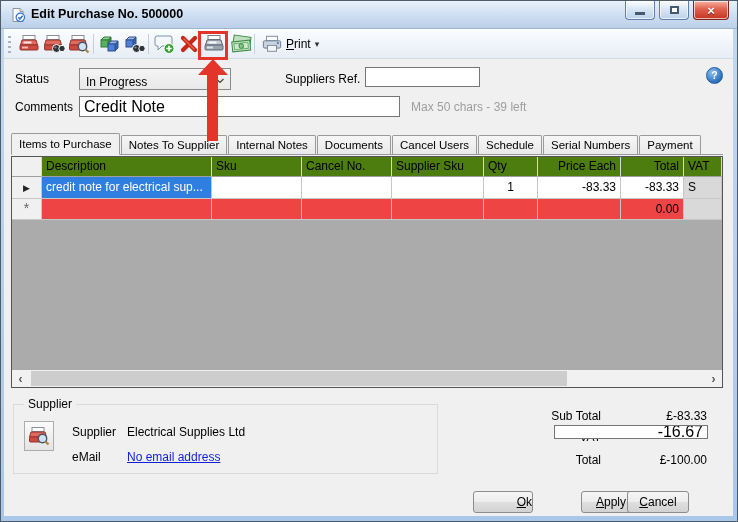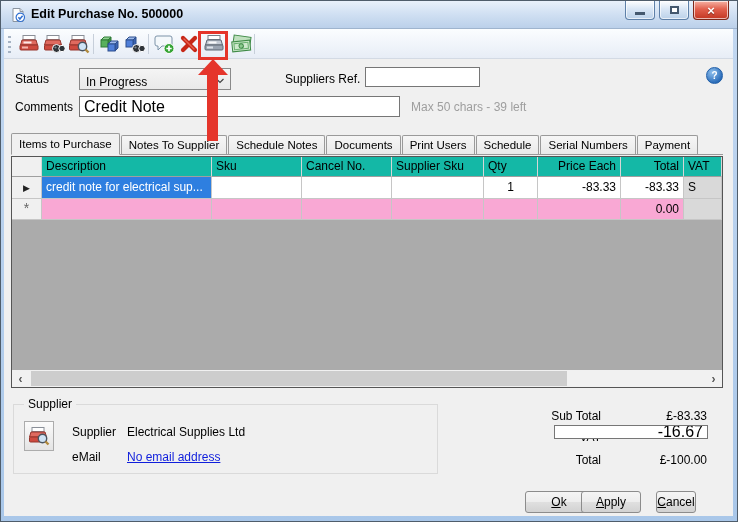--- a/index.html
+++ b/index.html
@@ -72,23 +72,23 @@
   .tab{
     height:19px;padding:0 7px;margin-right:1px;font-size:11.5px;line-height:18px;
     border:1px solid #9A9A9A;border-bottom:none;border-radius:2px 2px 0 0;
     background:linear-gradient(#F6F6F6,#E9E9E9);white-space:nowrap;cursor:default;
   }
   .tab.active{height:22px;line-height:21px;background:#F0F0F0;margin-bottom:-1px;border-bottom:1px solid #F0F0F0;}
   
   .grid{position:absolute;left:10px;top:155px;width:712px;height:232px;border:1px solid #555;background:#ABABAB;display:flex;flex-direction:column;}
   .gridrow{display:grid;grid-template-columns:30px 170px 90px 90px 92px 54px 83px 63px 1fr;}
   .cell{border-right:1px solid #C6C6C6;border-bottom:1px solid #C6C6C6;padding:0 4px;overflow:hidden;white-space:nowrap;}
-  .hdr .cell{background:#14b8a6;border-right:1px solid #D6D6D6;border-bottom:1px solid #9F9F9F;height:20px;line-height:19px;}
+  .hdr .cell{background:#4d7c0f;border-right:1px solid #D6D6D6;border-bottom:1px solid #9F9F9F;height:20px;line-height:19px;}
   .r .cell{background:#fff;height:22px;line-height:21px;}
-  .r2 .cell{background:#f9a8d4;height:21px;line-height:20px;}
+  .r2 .cell{background:#ef4444;height:21px;line-height:20px;}
   .cell.sel-col{background:#F0F0F0;text-align:center;padding:0;}
   .cell.right{text-align:right;}
   .cell.center{text-align:center;}
   .cell.selected{background:#2E7FE0;color:#fff;}
   .cell.vat-cell{background:#D9D9D9;}
   .row-glyph{font-size:9px;color:#222;}
   .new-glyph{font-size:14px;color:#666;line-height:10px;}
   .grid-filler{flex:1;background:#ABABAB;}
   .hscroll{position:relative;height:17px;background:#F1F1F1;}
   .hs-arrow{position:absolute;top:0;width:17px;height:17px;display:flex;align-items:center;justify-content:center;color:#555;font-size:12px;font-weight:bold;}
@@ -107,23 +107,23 @@
   .tot-lbl{position:absolute;width:80px;text-align:right;}
   .tot-val{position:absolute;width:86px;text-align:right;}
   .vat-input{left:553px;top:424px;width:154px;height:14px;text-align:right;}
   
   .btn{
     position:absolute;top:490px;height:22px;border:1px solid #8C8C8C;border-radius:3px;
     background:linear-gradient(#F5F5F5,#EDEDED 48%,#DFDFDF 52%,#D2D2D2);
     font-family:"Liberation Sans",sans-serif;font-size:12px;color:#000;
     display:flex;align-items:center;justify-content:center;cursor:default;
   }
-  .btn.ok{left:524px;width:68px;}
+  .btn.ok{left:472px;width:60px;justify-content:flex-end;}
   .btn.apply{left:580px;width:60px;}
-  .btn.cancel{left:655px;width:40px;align-items:center;}
+  .btn.cancel{left:626px;width:62px;align-items:center;}
 </style>
 </head>
 <body>
 
 <div class="window">
 
   <div class="titlebar">
     <svg class="title-icon" viewBox="0 0 16 16">
       <path d="M3 1.5 h7 l3 3 v10 h-10 z" fill="#FDFDFD" stroke="#8A94A0"></path>
       <path d="M10 1.5 v3 h3" fill="#DEE5EC" stroke="#8A94A0"></path>
@@ -226,20 +226,30 @@
         <rect x="3" y="3" width="17" height="9" fill="#BFE0BE" stroke="#3E8A46"></rect>
       </g>
       <g transform="rotate(-6 11 11)">
         <rect x="2" y="8" width="18" height="10" fill="#CDE8CC" stroke="#3E8A46"></rect>
         <rect x="4" y="10" width="14" height="6" fill="none" stroke="#69B06F"></rect>
         <circle cx="11" cy="13" r="2.2" fill="#8CC98F" stroke="#3E8A46"></circle>
       </g>
     </svg>
   </div>
   <div class="tsep" style="left:253px"></div>
+  <div class="printbtn">
+    <svg width="20" height="20" viewBox="0 0 22 22">
+      <rect x="5" y="2.5" width="12" height="5" fill="#fff" stroke="#7A8694"></rect>
+      <path d="M3 7.5 h16 a1.5 1.5 0 0 1 1.5 1.5 v5 a1.5 1.5 0 0 1 -1.5 1.5 h-16 a1.5 1.5 0 0 1 -1.5 -1.5 v-5 a1.5 1.5 0 0 1 1.5 -1.5 z" fill="#C9D4E0" stroke="#64748A"></path>
+      <rect x="6" y="12.5" width="10" height="6.5" fill="#EFF5FA" stroke="#7A8694"></rect>
+      <circle cx="17.5" cy="10" r="1.1" fill="#3B6FB0"></circle>
+    </svg>
+    <span class="print-label mnemonic">Print</span>
+    <span class="print-caret">▾</span>
+  </div>
 
   <div class="hl-box"></div>
   <div class="hl-arrow-head"></div>
   <div class="hl-arrow-shaft"></div>
 
   <span class="lbl" style="left:14px;top:71px">Status</span>
   <div class="combo">
     <span>In Progress</span>
     <svg class="combo-chevron" viewBox="0 0 8 5">
         <polyline points="0.5,0.5 4,4 7.5,0.5" fill="none" stroke="#444" stroke-width="1.2"></polyline>
@@ -251,23 +261,23 @@
       <span>?</span>
     </div>
 
   <span class="lbl" style="left:14px;top:99px">Comments</span>
   <input class="tbox" style="left: 78px; top: 95px; width: 321px; height: 21px;" value="Credit Note">
   <span class="hint" style="left:410px;top:99px">Max 50 chars - 39 left</span>
 
   <div class="tabstrip">
     <div class="tab active">Items to Purchase</div>
     <div class="tab">Notes To Supplier</div>
-    <div class="tab">Schedule Notes</div>
+    <div class="tab">Internal Notes</div>
     <div class="tab">Documents</div>
-    <div class="tab">Print Users</div>
+    <div class="tab">Cancel Users</div>
     <div class="tab">Schedule</div>
     <div class="tab">Serial Numbers</div>
     <div class="tab">Payment</div>
   </div>
 
   <div class="grid">
     <div class="gridrow hdr">
       <div class="cell sel-col"></div>
       <div class="cell">Description</div>
       <div class="cell">Sku</div>

